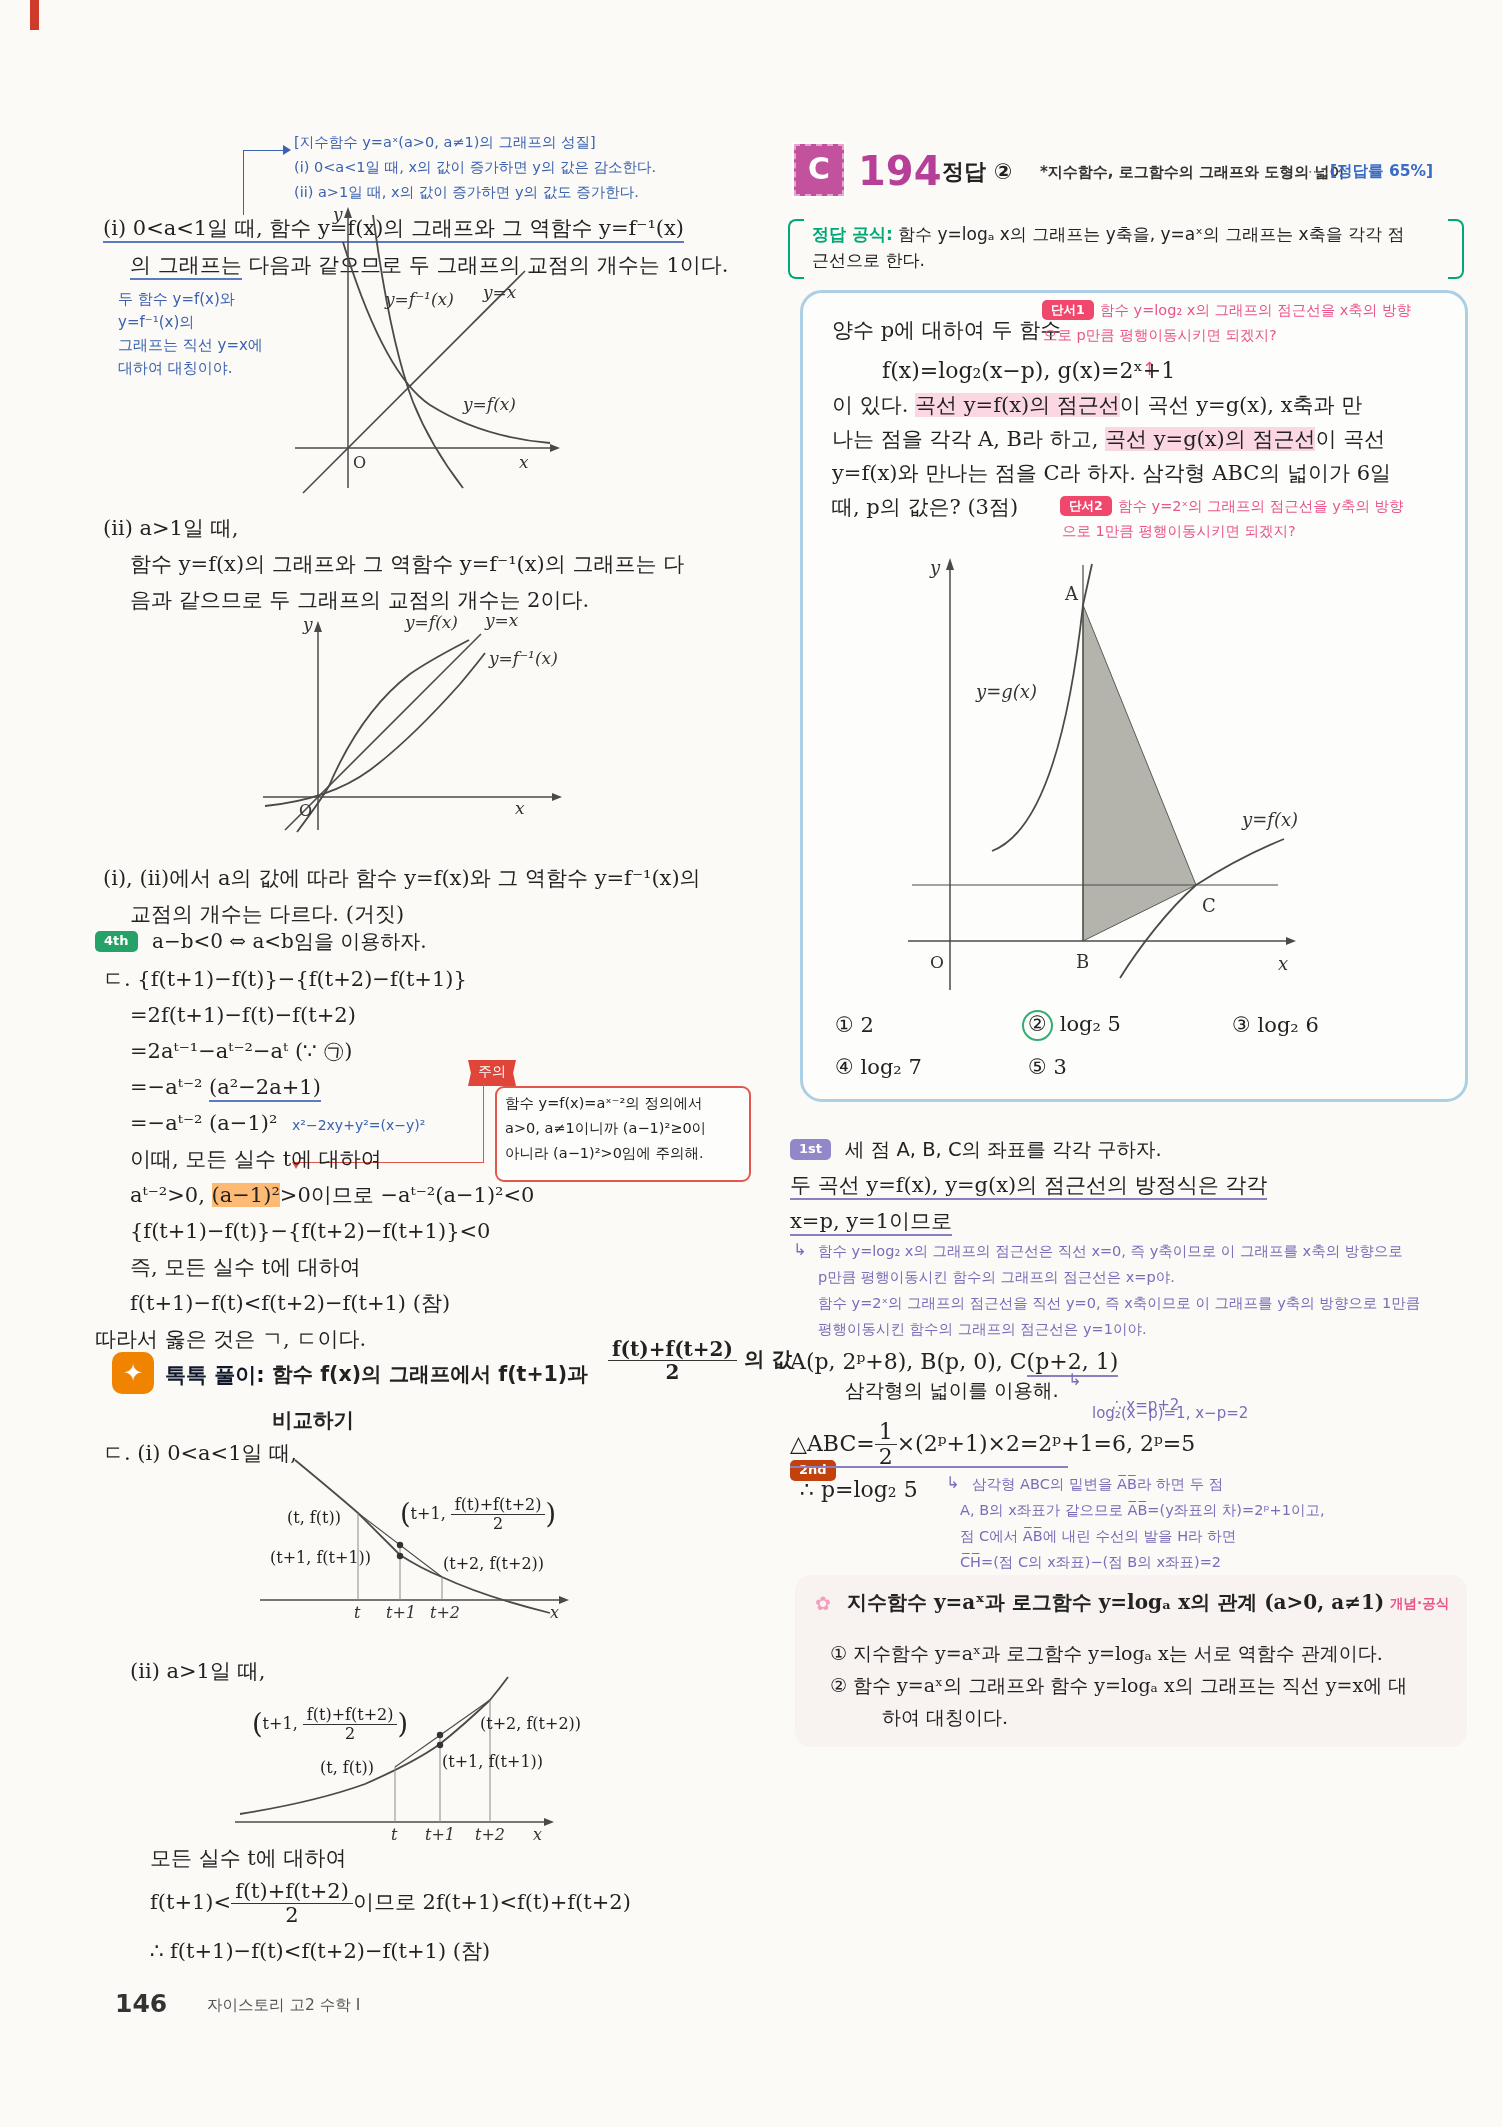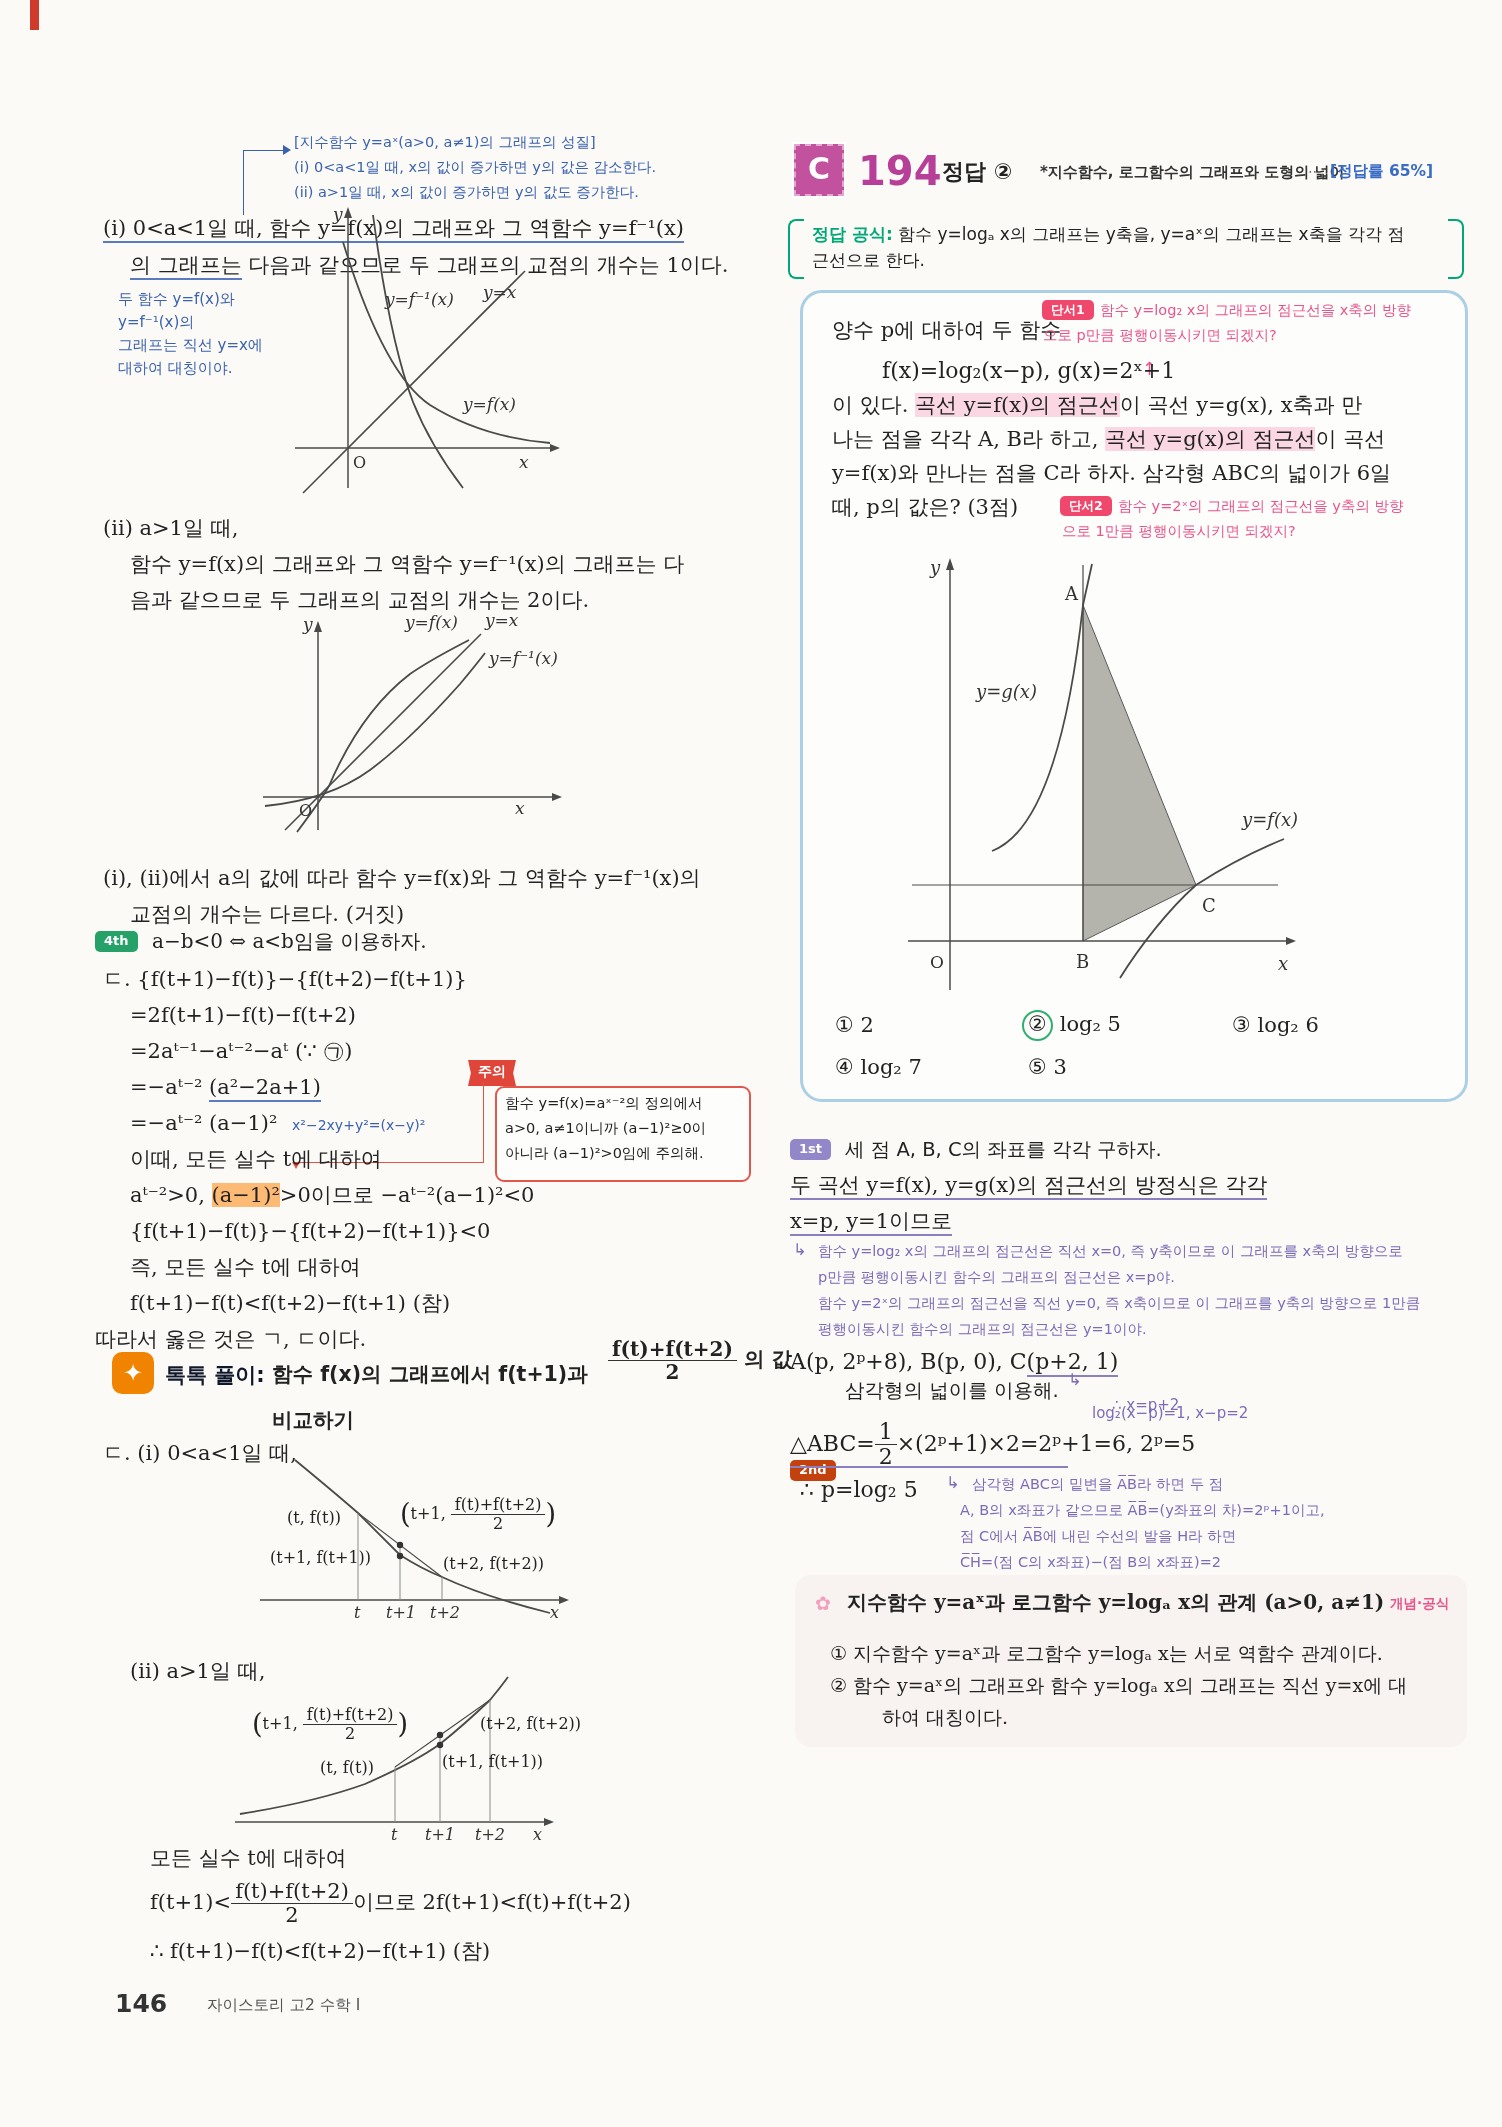--- a/index.html
+++ b/index.html
@@ -30,21 +30,21 @@
   svg text{font-family:"DejaVu Serif","DejaVu Sans",serif;fill:#333;}
   .ring{display:inline-block;border:2.5px solid #2fae6e;border-radius:50%;
         width:27px;height:27px;line-height:25px;text-align:center;}
   .probbox{position:absolute;left:800px;top:290px;width:662px;height:806px;
            border:3px solid #abd0e6;border-radius:22px;background:#fdfdfb;}
   .conceptbox{position:absolute;left:795px;top:1575px;width:672px;height:172px;
               background:#f8f3f0;border-radius:16px;}
   .cautionbox{position:absolute;left:495px;top:1086px;width:252px;height:92px;
               border:2px solid #e2564b;border-radius:9px;background:#fdfdfb;}
   .flag{position:absolute;left:468px;top:1060px;background:#e0453a;color:#fff;
-        font-family:"DejaVu Sans",sans-serif;font-weight:bold;font-size:14px;
+        font-family:"DejaVu Sans",sans-serif;font-weight:normal;font-size:14px;
         padding:3px 10px 5px;clip-path:polygon(0 0,100% 0,94% 50%,100% 100%,0 100%,6% 50%);}
 </style>
 </head>
 <body>
 
 <div id="page">
 
   <div style="position:absolute;left:30px;top:0;width:9px;height:30px;background:#d03a2b;"></div>
 
   <div style="position:absolute;left:243px;top:150px;width:42px;height:64px;

